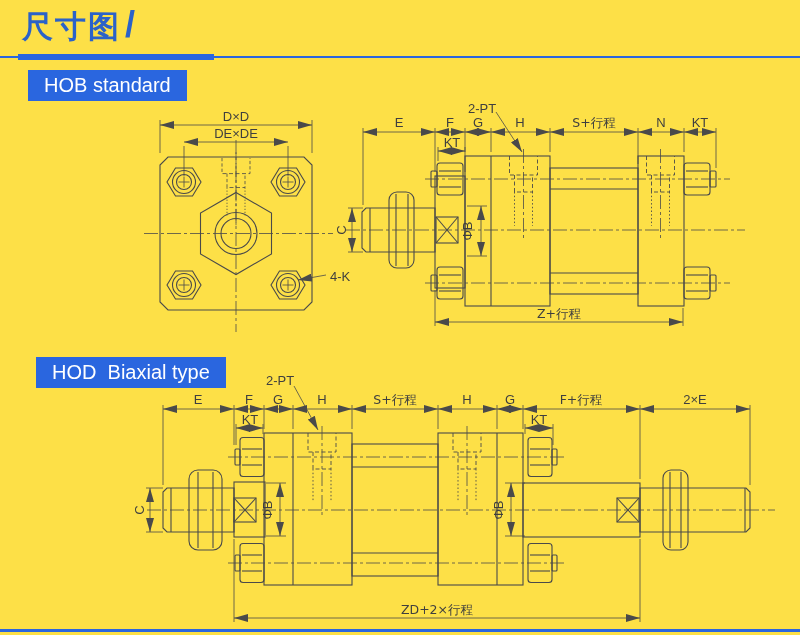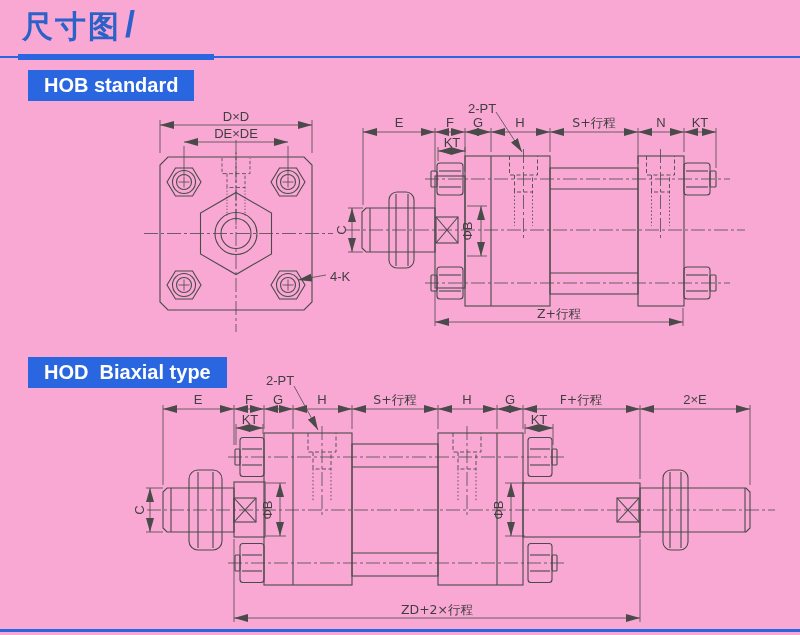--- a/index.html
+++ b/index.html
@@ -1,28 +1,28 @@
 <!DOCTYPE html>
 <html><head>
 <meta charset="utf-8">
 <style>
   html,body{margin:0;padding:0;background:#fff;}
-  #page{position:relative;width:800px;height:635px;background:#f9a8d4;overflow:hidden;
+  #page{position:relative;width:800px;height:635px;background:#fde047;overflow:hidden;
         font-family:"Liberation Sans",sans-serif;}
   
   #hdr{position:absolute;left:22px;top:4px;display:flex;align-items:baseline;color:#2B62C9;}
   #hdr .cn{font-size:31px;font-weight:bold;letter-spacing:2px;}
   #hdr .sl{font-size:36px;font-weight:600;margin:0 4px 0 4px;}
   #hdr .en{font-size:21px;font-weight:600;letter-spacing:1px;}
   .rule-thin{position:absolute;left:0;top:56px;width:800px;height:2px;background:#2A66DF;}
   .rule-thick{position:absolute;left:18px;top:54px;width:196px;height:6px;background:#2A66DF;}
-  .sec-label{position:absolute;background:#2A66DF;color:#fff;font-size:20px;font-weight:bold;
+  .sec-label{position:absolute;background:#2A66DF;color:#fff;font-size:20px;font-weight:normal;
              padding:4px 16px;white-space:pre;z-index:5;}
   #lbl-hob{left:28px;top:70px;}
-  #lbl-hod{left:28px;top:357px;}
+  #lbl-hod{left:36px;top:357px;}
   #btm-rule{position:absolute;left:0;top:629px;width:800px;height:3px;background:#2A66DF;}
   svg{position:absolute;left:0;}
   
   .o{fill:none;stroke:#4A4A4A;stroke-width:1.1;}
   .dim{fill:none;stroke:#4A4A4A;stroke-width:0.8;}
   .cl{fill:none;stroke:#4A4A4A;stroke-width:0.8;stroke-dasharray:14 3 3 3;}
   .hd{fill:none;stroke:#4A4A4A;stroke-width:0.9;stroke-dasharray:4 2.5;}
   .dt{fill:none;stroke:#4A4A4A;stroke-width:0.9;stroke-dasharray:1.5 2.2;}
   .txt{font:13px "Liberation Sans",sans-serif;fill:#3F3F3F;text-anchor:middle;}
   .txtc{font:12.5px "DejaVu Sans",sans-serif;fill:#3F3F3F;text-anchor:middle;}

